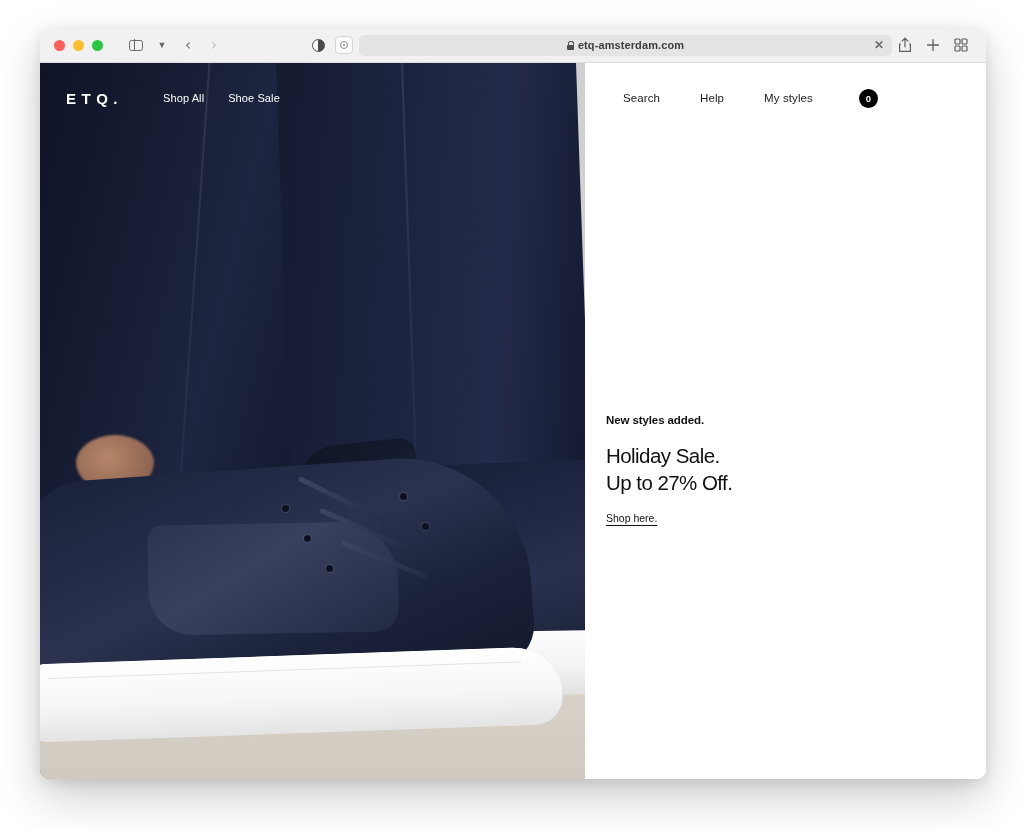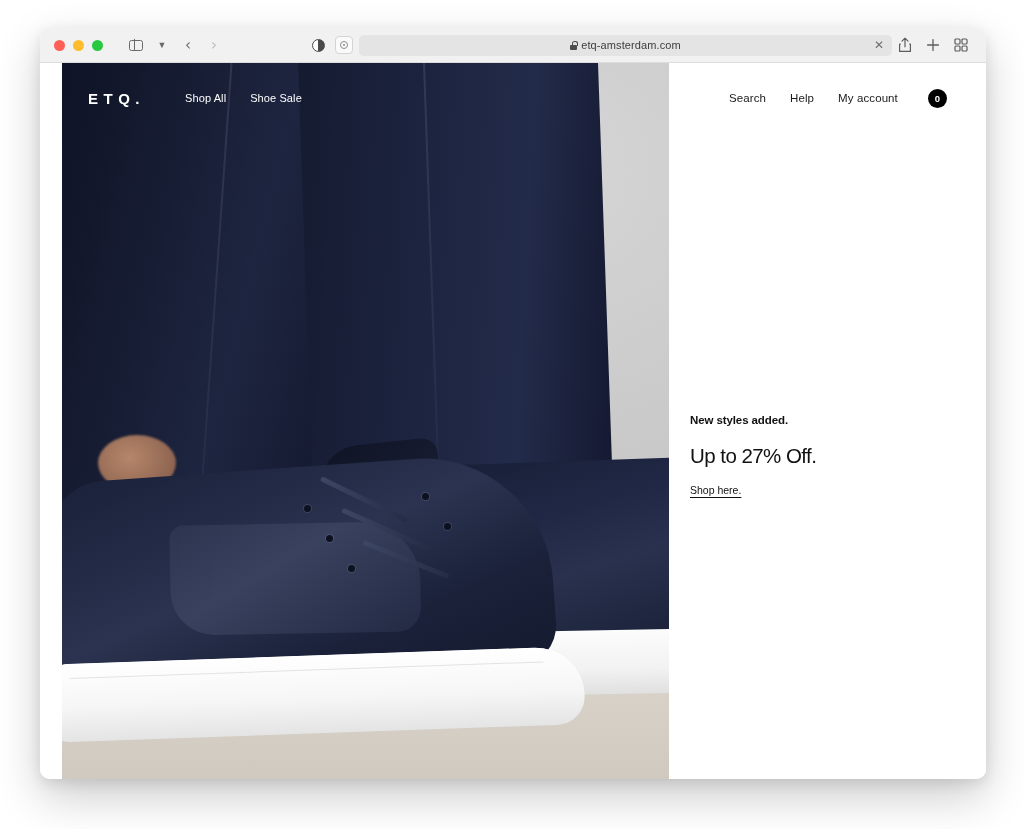--- a/index.html
+++ b/index.html
@@ -74,21 +74,21 @@
     width:2.2px; height:2.2px; border-radius:50%; background:#8d8d8d;
   }
 
   .addressbar{
     position:relative;
     flex:1;
     margin:12px 6px;
     height:21px;
     background:#e4e4e4;
     border-radius:5px;
-    display:flex; align-items:center; justify-content:center;
+    display:flex; align-items:center; justify-content:center;font-weight:bold;
   }
   .url-wrap{ display:flex; align-items:center; gap:4px; }
   .lock{ width:7px; height:9px; position:relative; }
   .lock:before{
     content:""; position:absolute; left:0; bottom:0;
     width:7px; height:5px; background:#4d4d4d; border-radius:1px;
   }
   .lock:after{
     content:""; position:absolute; left:1.6px; top:0;
     width:3.8px; height:4.4px;
@@ -102,22 +102,22 @@
   }
 
   .tb-right{ display:flex; align-items:center; gap:14px; margin-right:18px; }
   .icon-share, .icon-plus, .icon-tabs{ color:#5d5d5d; display:block; }
 
   
   .page{ position:relative; height:716px; display:flex; background:#ffffff; }
 
   
   .hero{
-    position:relative; width:607px; height:100%;
-    overflow:hidden; background:#404040;margin-left:22px;
+    position:relative; width:545px; height:100%;
+    overflow:hidden; background:#404040;
   }
   .wall{
     position:absolute; inset:0;
     background:
       radial-gradient(120% 80% at 75% 15%, #d6d6d6 0%, #c8c8c8 55%, #bdbdbd 100%);
   }
   .floor{
     position:absolute; left:0; right:0; bottom:0; height:33%;
     background:linear-gradient(180deg,#c9c3b9 0%,#d3cdc3 22%,#d8d2c8 60%,#cfc9bf 100%);
   }
@@ -218,21 +218,21 @@
     letter-spacing:.1px;
   }
 
   
   .panel-right{
     position:relative; flex:1; background:#ffffff;
     display:flex; flex-direction:column;
   }
   .panel-nav{
     height:70px; display:flex; align-items:center; justify-content:flex-start;
-    padding-left:60px; gap:24px;
+    padding-left:38px; gap:40px;
   }
   .panel-nav a{
     color:#1a1a1a; font-size:11.5px; text-decoration:none; letter-spacing:.1px;
   }
   .cart-badge{
     width:19px; height:19px; border-radius:50%;
     background:#000000; color:#ffffff;
     font-size:9.5px; font-weight:700;
     display:flex; align-items:center; justify-content:center;
     margin-left:6px;
@@ -364,27 +364,28 @@
           <a href="#">Shop All</a>
           <a href="#">Shoe Sale</a>
         </nav>
       </div>
     </div>
 
     <div class="panel-right">
       <div class="panel-nav">
         <a href="#">Search</a>
         <a href="#">Help</a>
-        <a href="#">My account</a>
+        <a href="#">My styles</a>
         <span class="cart-badge">0</span>
       </div>
 
       <div class="promo">
         <div class="eyebrow">New styles added.</div>
         <div class="headline">
+          <div>Holiday Sale.</div>
           <div>Up to 27% Off.</div>
         </div>
         <a class="shoplink" href="#">Shop here.</a>
       </div>
     </div>
 
   </div>
 </div>
 
 </body></html>

